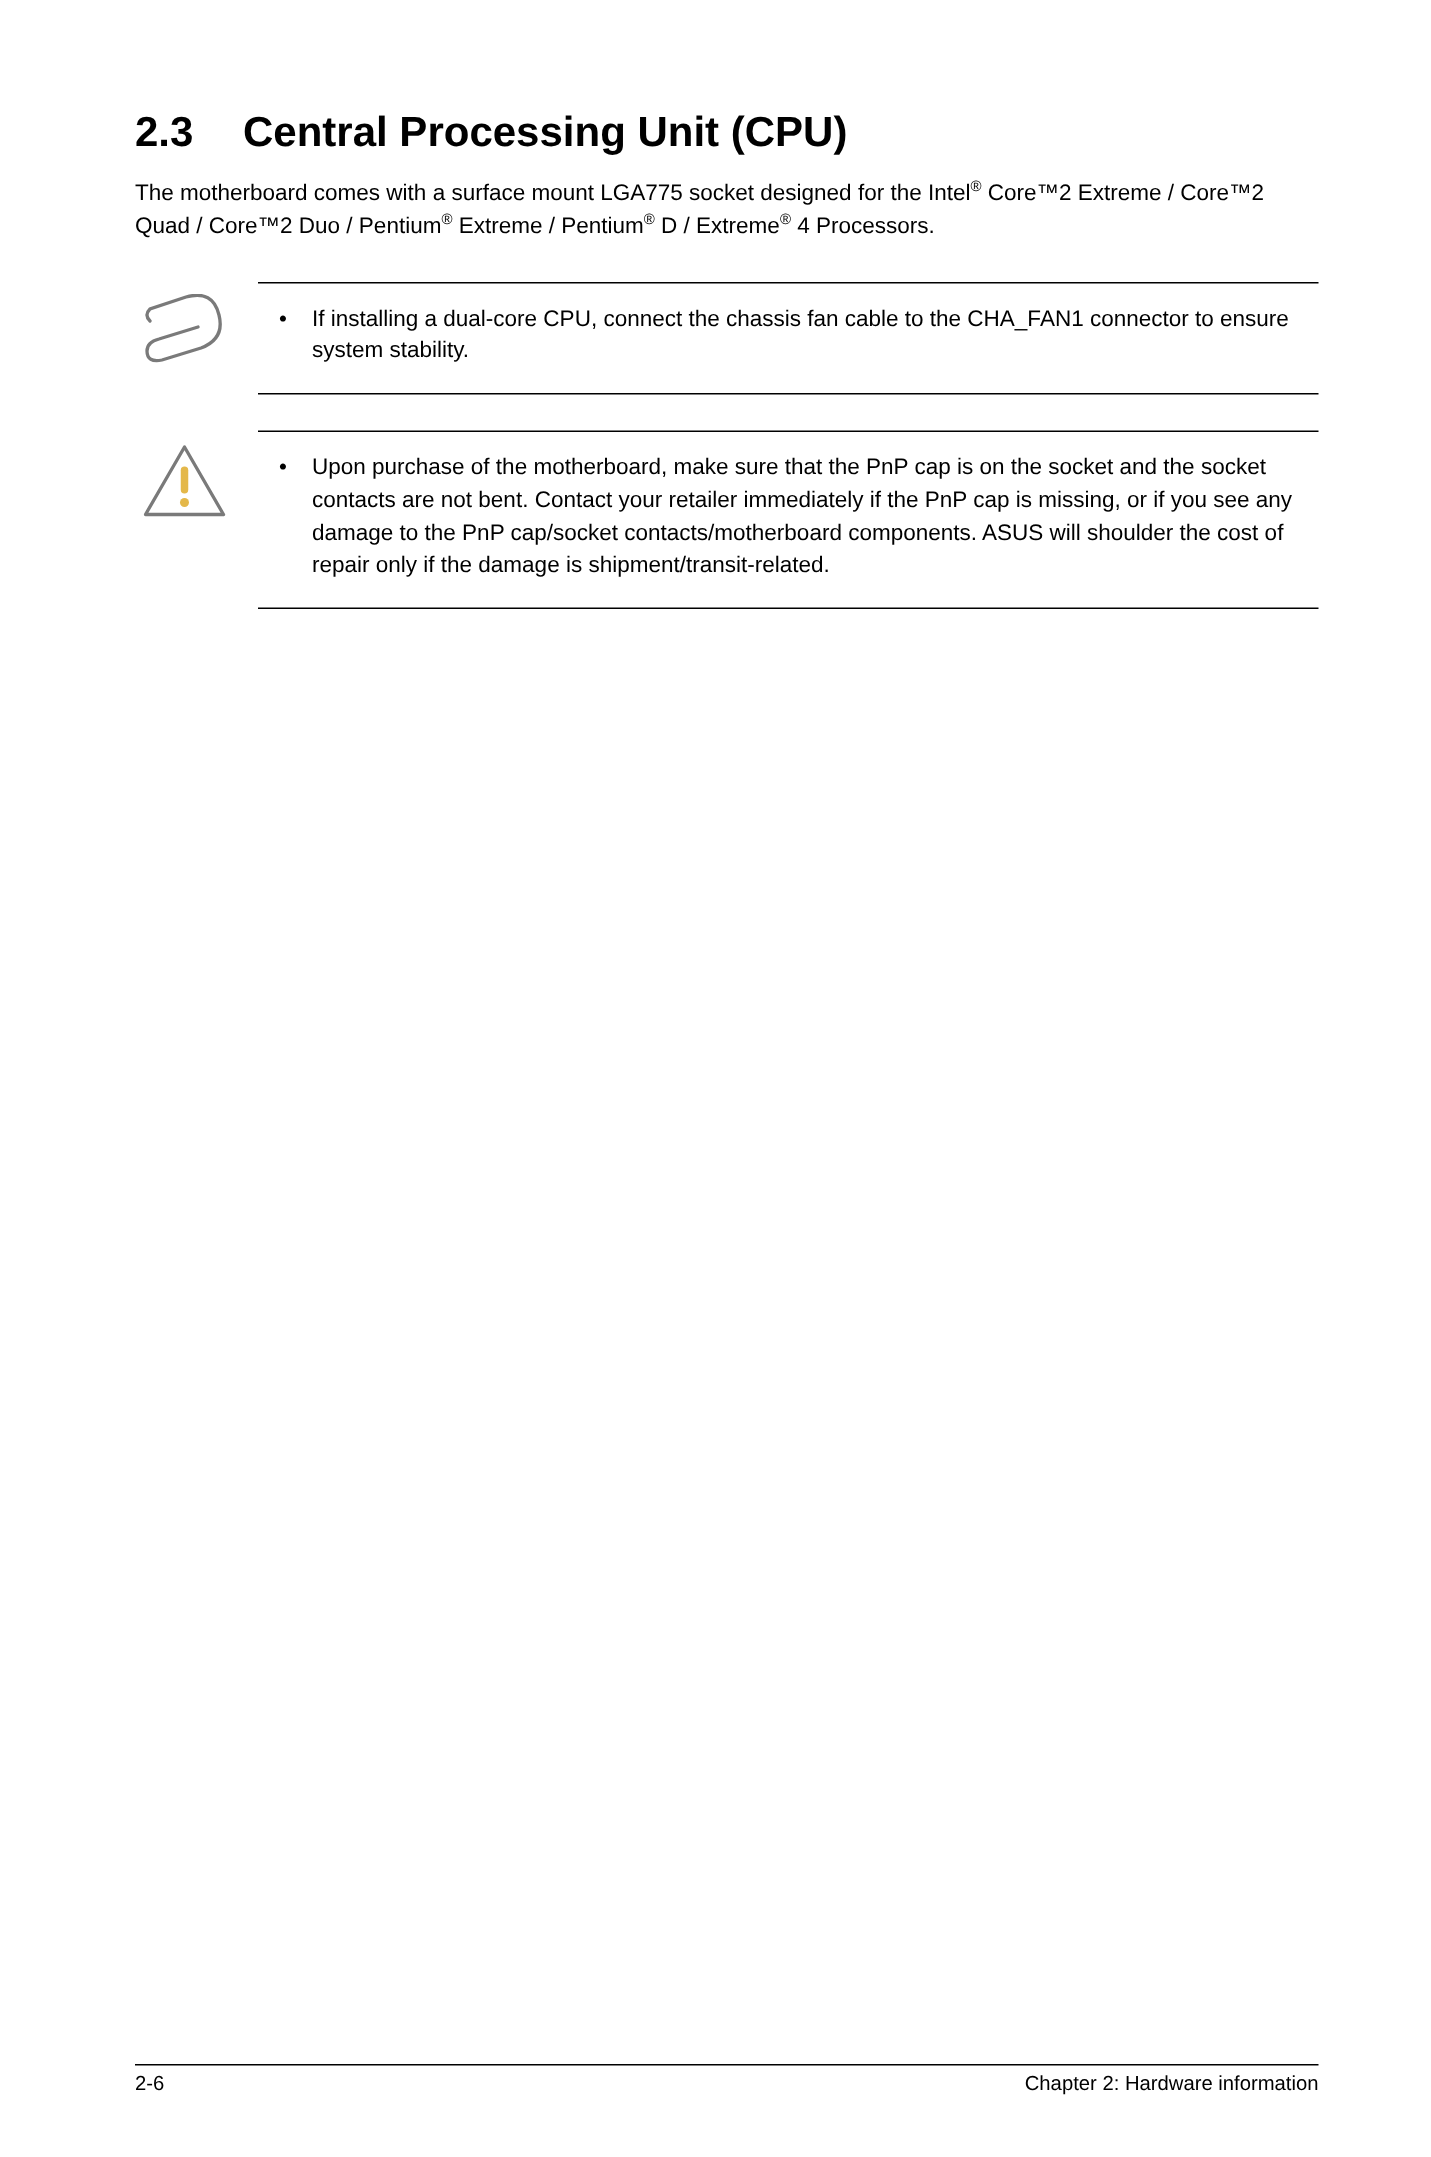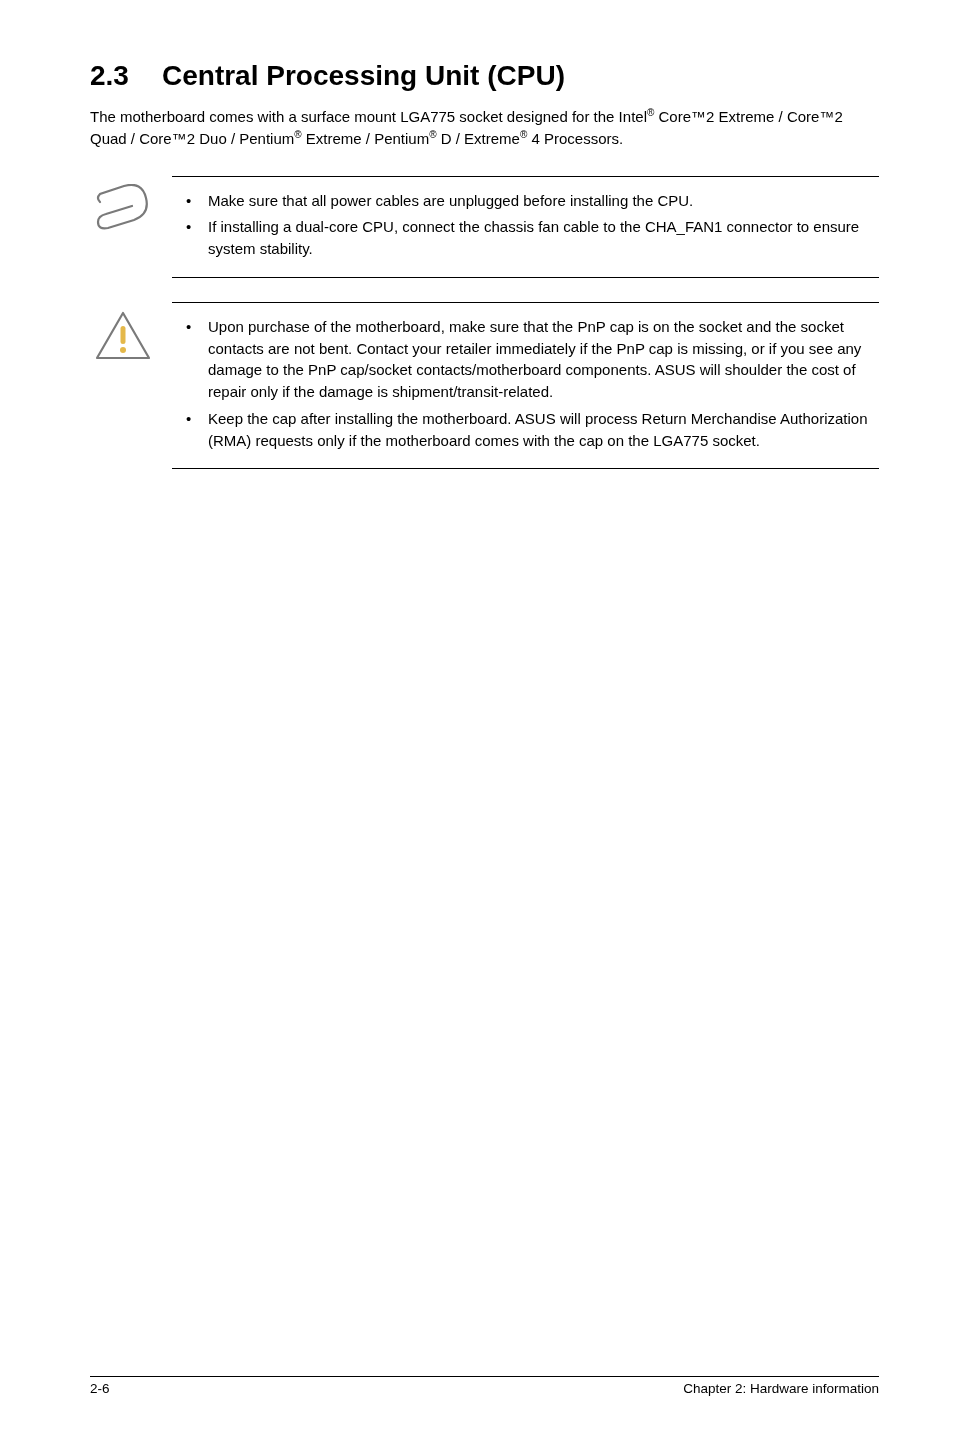--- a/index.html
+++ b/index.html
@@ -10,20 +10,21 @@
     width: 954px;
     height: 1438px;
     position: relative;
     padding: 60px 75px 40px 90px;
   }
   .heading {
     font-family: Verdana, Arial, sans-serif;
     font-weight: bold;
     font-size: 28px;
     margin-bottom: 14px;
+    margin-top: 12px;
   }
   .heading-num {
     display: inline-block;
     width: 72px;
   }
   .intro {
     font-size: 15px;
     line-height: 1.45;
     margin-bottom: 26px;
   }
@@ -84,38 +85,36 @@
 </p>
 
 <div class="note-box">
   <div class="icon">
     <svg width="58" height="48" viewBox="0 0 58 48">
       <path d="M6 18 Q2 14 6 10 L30 2 Q48 -3 52 14 Q56 30 40 36 L14 44 Q4 46 4 38 Q4 32 12 30 L38 22" fill="none" stroke="#7a7a7a" stroke-width="2.2" stroke-linecap="round"></path>
     </svg>
   </div>
   <div class="note-content">
     <ul>
-      <li>Make sure that all power cables are unplugged before installing the CPU.</li>
       <li>If installing a dual-core CPU, connect the chassis fan cable to the CHA_FAN1 connector to ensure system stability.</li>
     </ul>
   </div>
 </div>
 
 <div class="note-box">
   <div class="icon">
     <svg width="58" height="52" viewBox="0 0 58 52">
       <path d="M29 3 L55 48 L3 48 Z" fill="none" stroke="#7a7a7a" stroke-width="2.2" stroke-linejoin="round"></path>
       <rect x="26.5" y="16" width="5" height="18" rx="2.5" fill="#e4b84a"></rect>
       <circle cx="29" cy="40" r="3" fill="#e4b84a"></circle>
     </svg>
   </div>
   <div class="note-content">
     <ul>
       <li>Upon purchase of the motherboard, make sure that the PnP cap is on the socket and the socket contacts are not bent. Contact your retailer immediately if the PnP cap is missing, or if you see any damage to the PnP cap/socket contacts/motherboard components. ASUS will shoulder the cost of repair only if the damage is shipment/transit-related.</li>
-      <li>Keep the cap after installing the motherboard. ASUS will process Return Merchandise Authorization (RMA) requests only if the motherboard comes with the cap on the LGA775 socket.</li>
     </ul>
   </div>
 </div>
 
 <div class="footer">
   <span>2-6</span>
   <span>Chapter 2: Hardware information</span>
 </div>
 
 </body></html>

